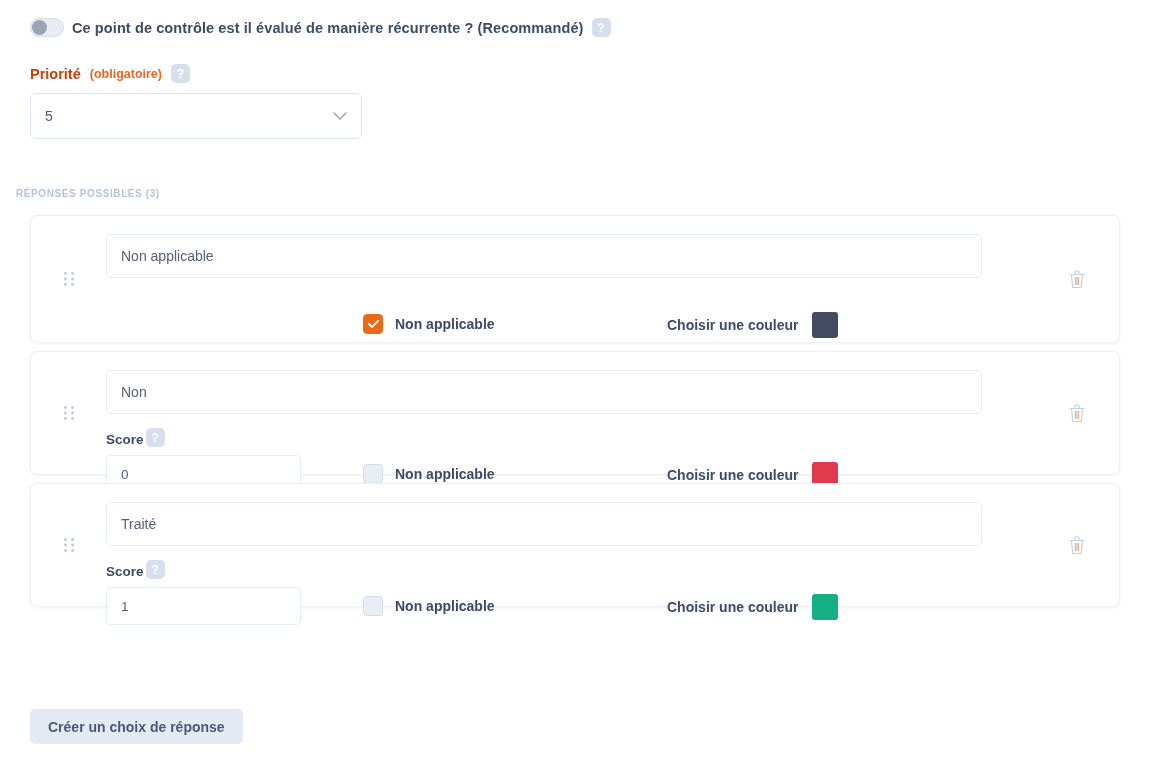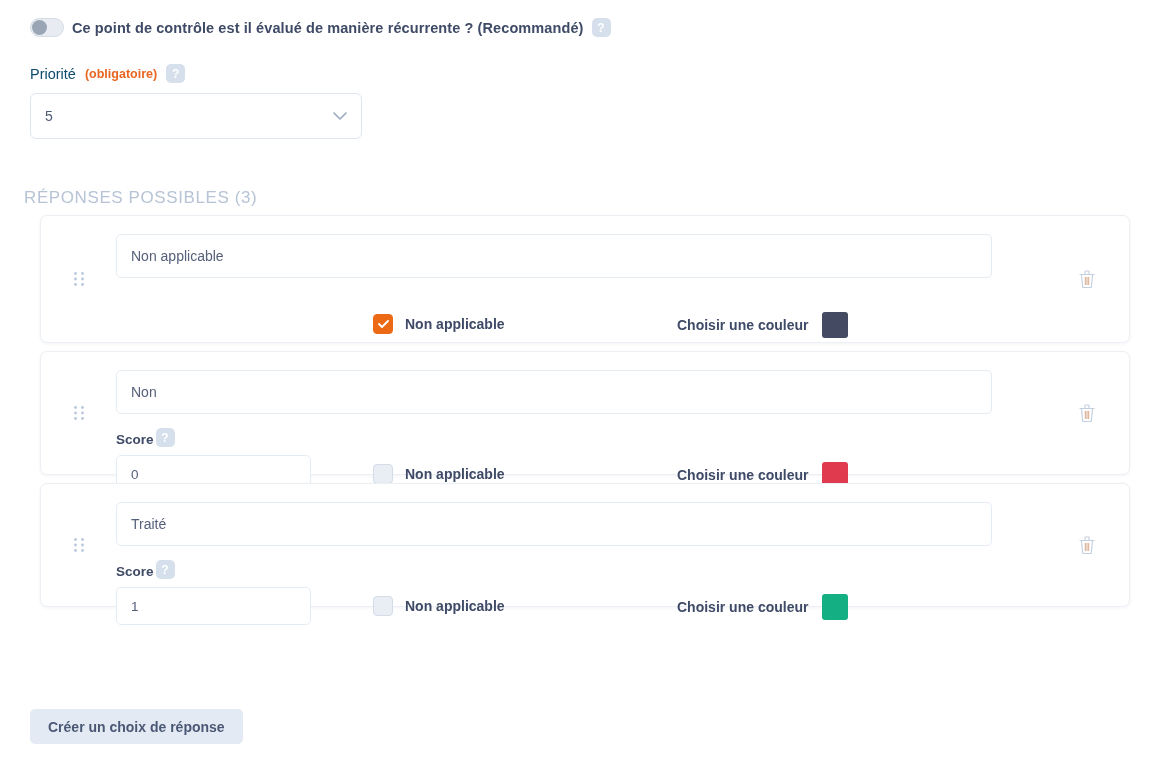--- a/index.html
+++ b/index.html
@@ -81,22 +81,22 @@
     top: 64px;
   }
   .priority-labelrow {
     display: flex;
     align-items: center;
     gap: 9px;
     margin-bottom: 10px;
   }
   .priority-label {
     font-size: 14.5px;
-    font-weight: normal;
-    color: #0c4a6e;
+    font-weight: bold;
+    color: #c2410c;
   }
   .priority-required {
     font-size: 12.5px;
     font-weight: bold;
     color: #e8661f;
   }
   .select-box {
     width: 332px;
     height: 46px;
     border: 1px solid #dfe6ef;
@@ -114,32 +114,32 @@
   }
   .chev {
     width: 14px;
     height: 8px;
     flex: none;
   }
 
   
   .section-heading {
     position: absolute;
-    left: 24px;
+    left: 16px;
     top: 188px;
-    font-size: 17px;
-    font-weight: normal;
+    font-size: 10px;
+    font-weight: bold;
     letter-spacing: 0.6px;
     color: #b7c4d6;
   }
 
   
   .answers {
     position: absolute;
-    left: 40px;
+    left: 30px;
     top: 215px;
     width: 1090px;
   }
   .answer-card {
     position: relative;
     background: #ffffff;
     border: 1px solid #eceff4;
     border-radius: 7px;
     box-shadow: 0 1px 3px rgba(80,100,130,0.07);
     margin-bottom: 8px;

